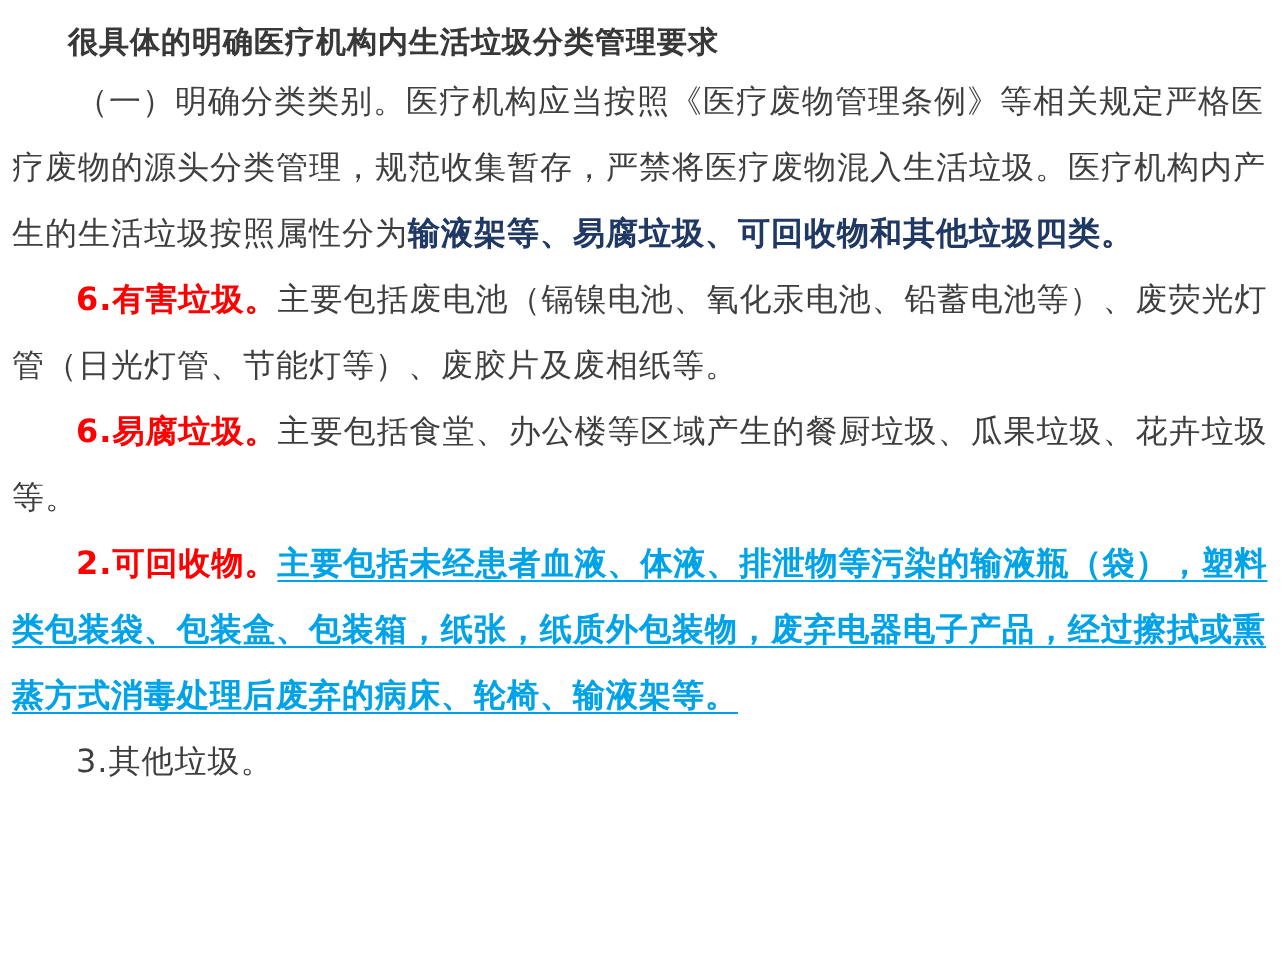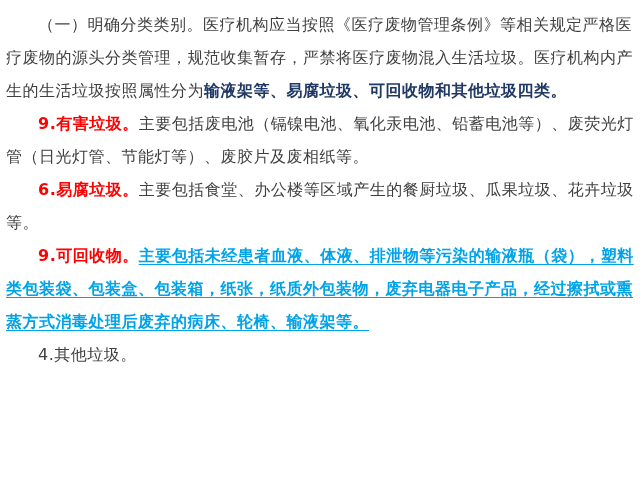--- a/index.html
+++ b/index.html
@@ -50,24 +50,25 @@
   .sec1 { margin-top: 14px; }
   .sec2 { margin-top: 24px; }
   .sec3 { margin-top: 26px; }
   .sec4 { margin-top: 19px; }
 </style>
 </head>
 <body>
 
 <div class="page">
 
+  <h1 class="title">很具体的明确医疗机构内生活垃圾分类管理要求</h1>
 
   <p class="para"><span>（一）明确分类类别。医疗机构应当按照《医疗废物管理条例》等相关规定严格医疗废物的源头分类管理，规范收集暂存，严禁将医疗废物混入生活垃圾。医疗机构内产生的生活垃圾按照属性分为</span><span class="cat-emphasis">输液架等、易腐垃圾、可回收物和其他垃圾四类。</span></p>
 
-  <p class="para sec1"><span class="label-red">9.有害垃圾。</span><span>主要包括废电池（镉镍电池、氧化汞电池、铅蓄电池等）、废荧光灯管（日光灯管、节能灯等）、废胶片及废相纸等。</span></p>
+  <p class="para sec1"><span class="label-red">6.有害垃圾。</span><span>主要包括废电池（镉镍电池、氧化汞电池、铅蓄电池等）、废荧光灯管（日光灯管、节能灯等）、废胶片及废相纸等。</span></p>
 
   <p class="para sec2"><span class="label-red">6.易腐垃圾。</span><span>主要包括食堂、办公楼等区域产生的餐厨垃圾、瓜果垃圾、花卉垃圾等。</span></p>
 
-  <p class="para sec3"><span class="label-red">9.可回收物。</span><span class="blue-em">主要包括未经患者血液、体液、排泄物等污染的输液瓶（袋），塑料类包装袋、包装盒、包装箱，纸张，纸质外包装物，废弃电器电子产品，经过擦拭或熏蒸方式消毒处理后废弃的病床、轮椅、输液架等。</span></p>
+  <p class="para sec3"><span class="label-red">2.可回收物。</span><span class="blue-em">主要包括未经患者血液、体液、排泄物等污染的输液瓶（袋），塑料类包装袋、包装盒、包装箱，纸张，纸质外包装物，废弃电器电子产品，经过擦拭或熏蒸方式消毒处理后废弃的病床、轮椅、输液架等。</span></p>
 
-  <p class="para sec4"><span>4.其他垃圾。</span></p>
+  <p class="para sec4"><span>3.其他垃圾。</span></p>
 
 </div>
 
 </body></html>

